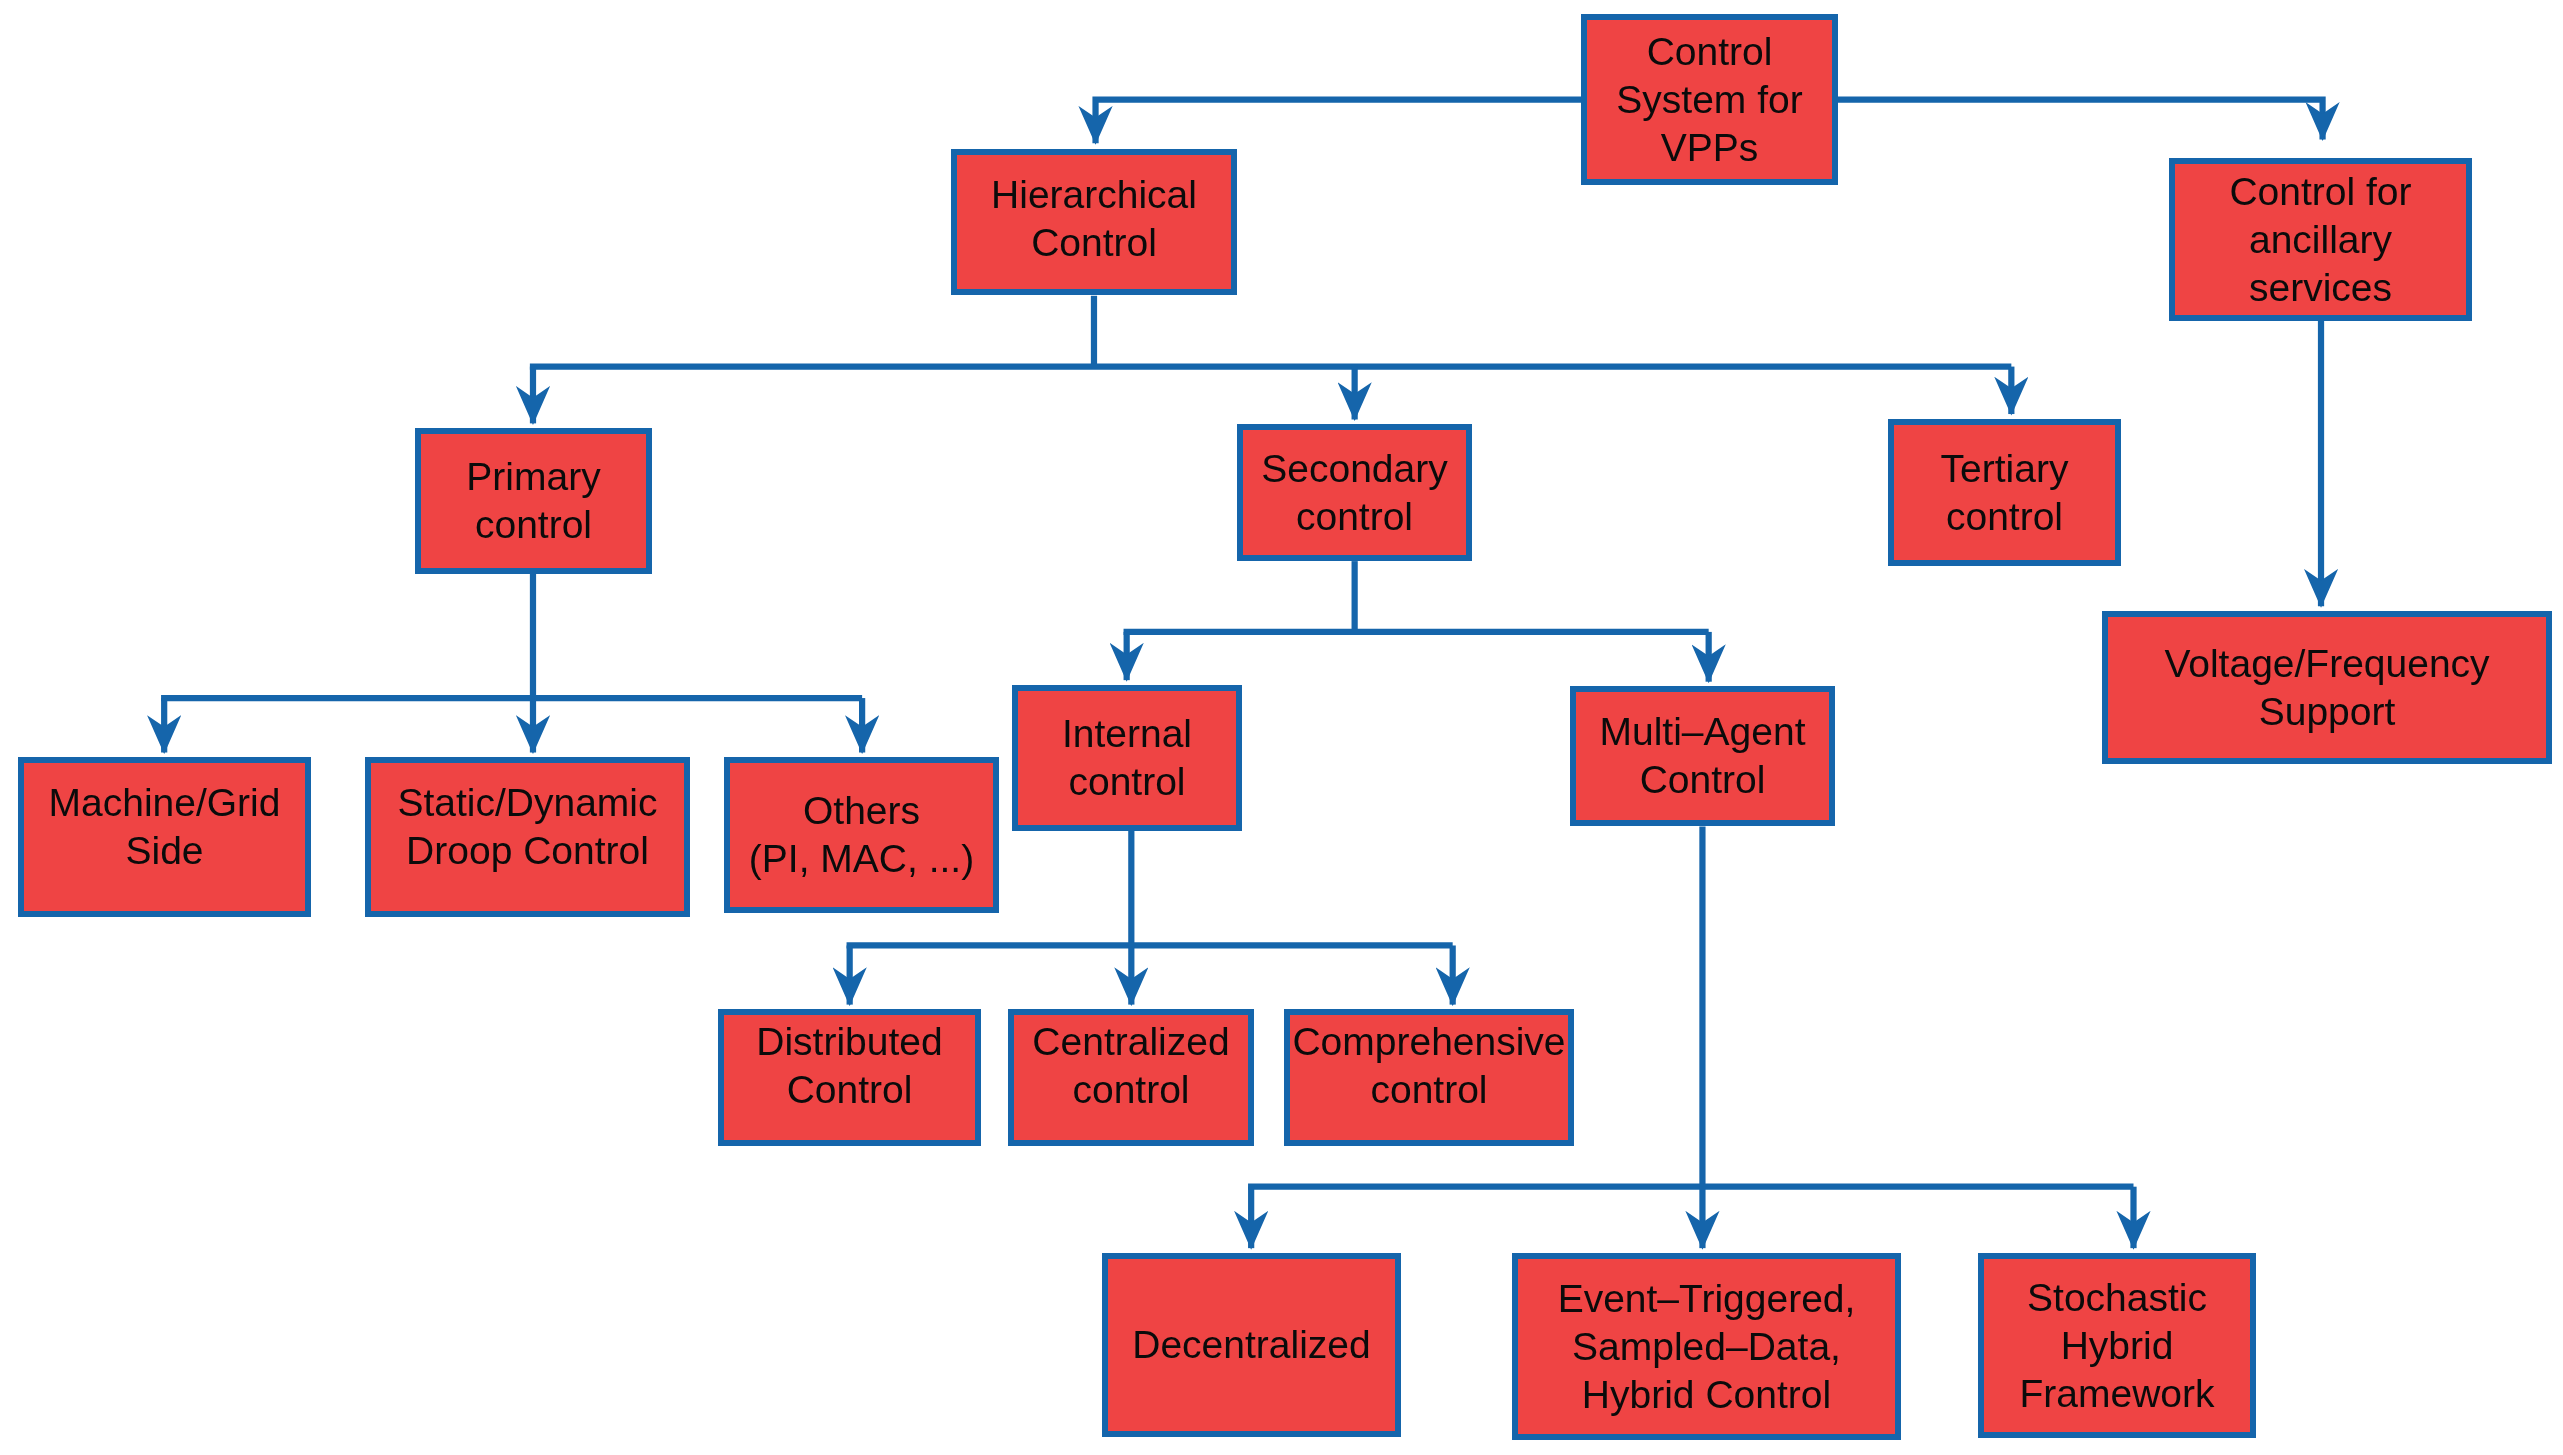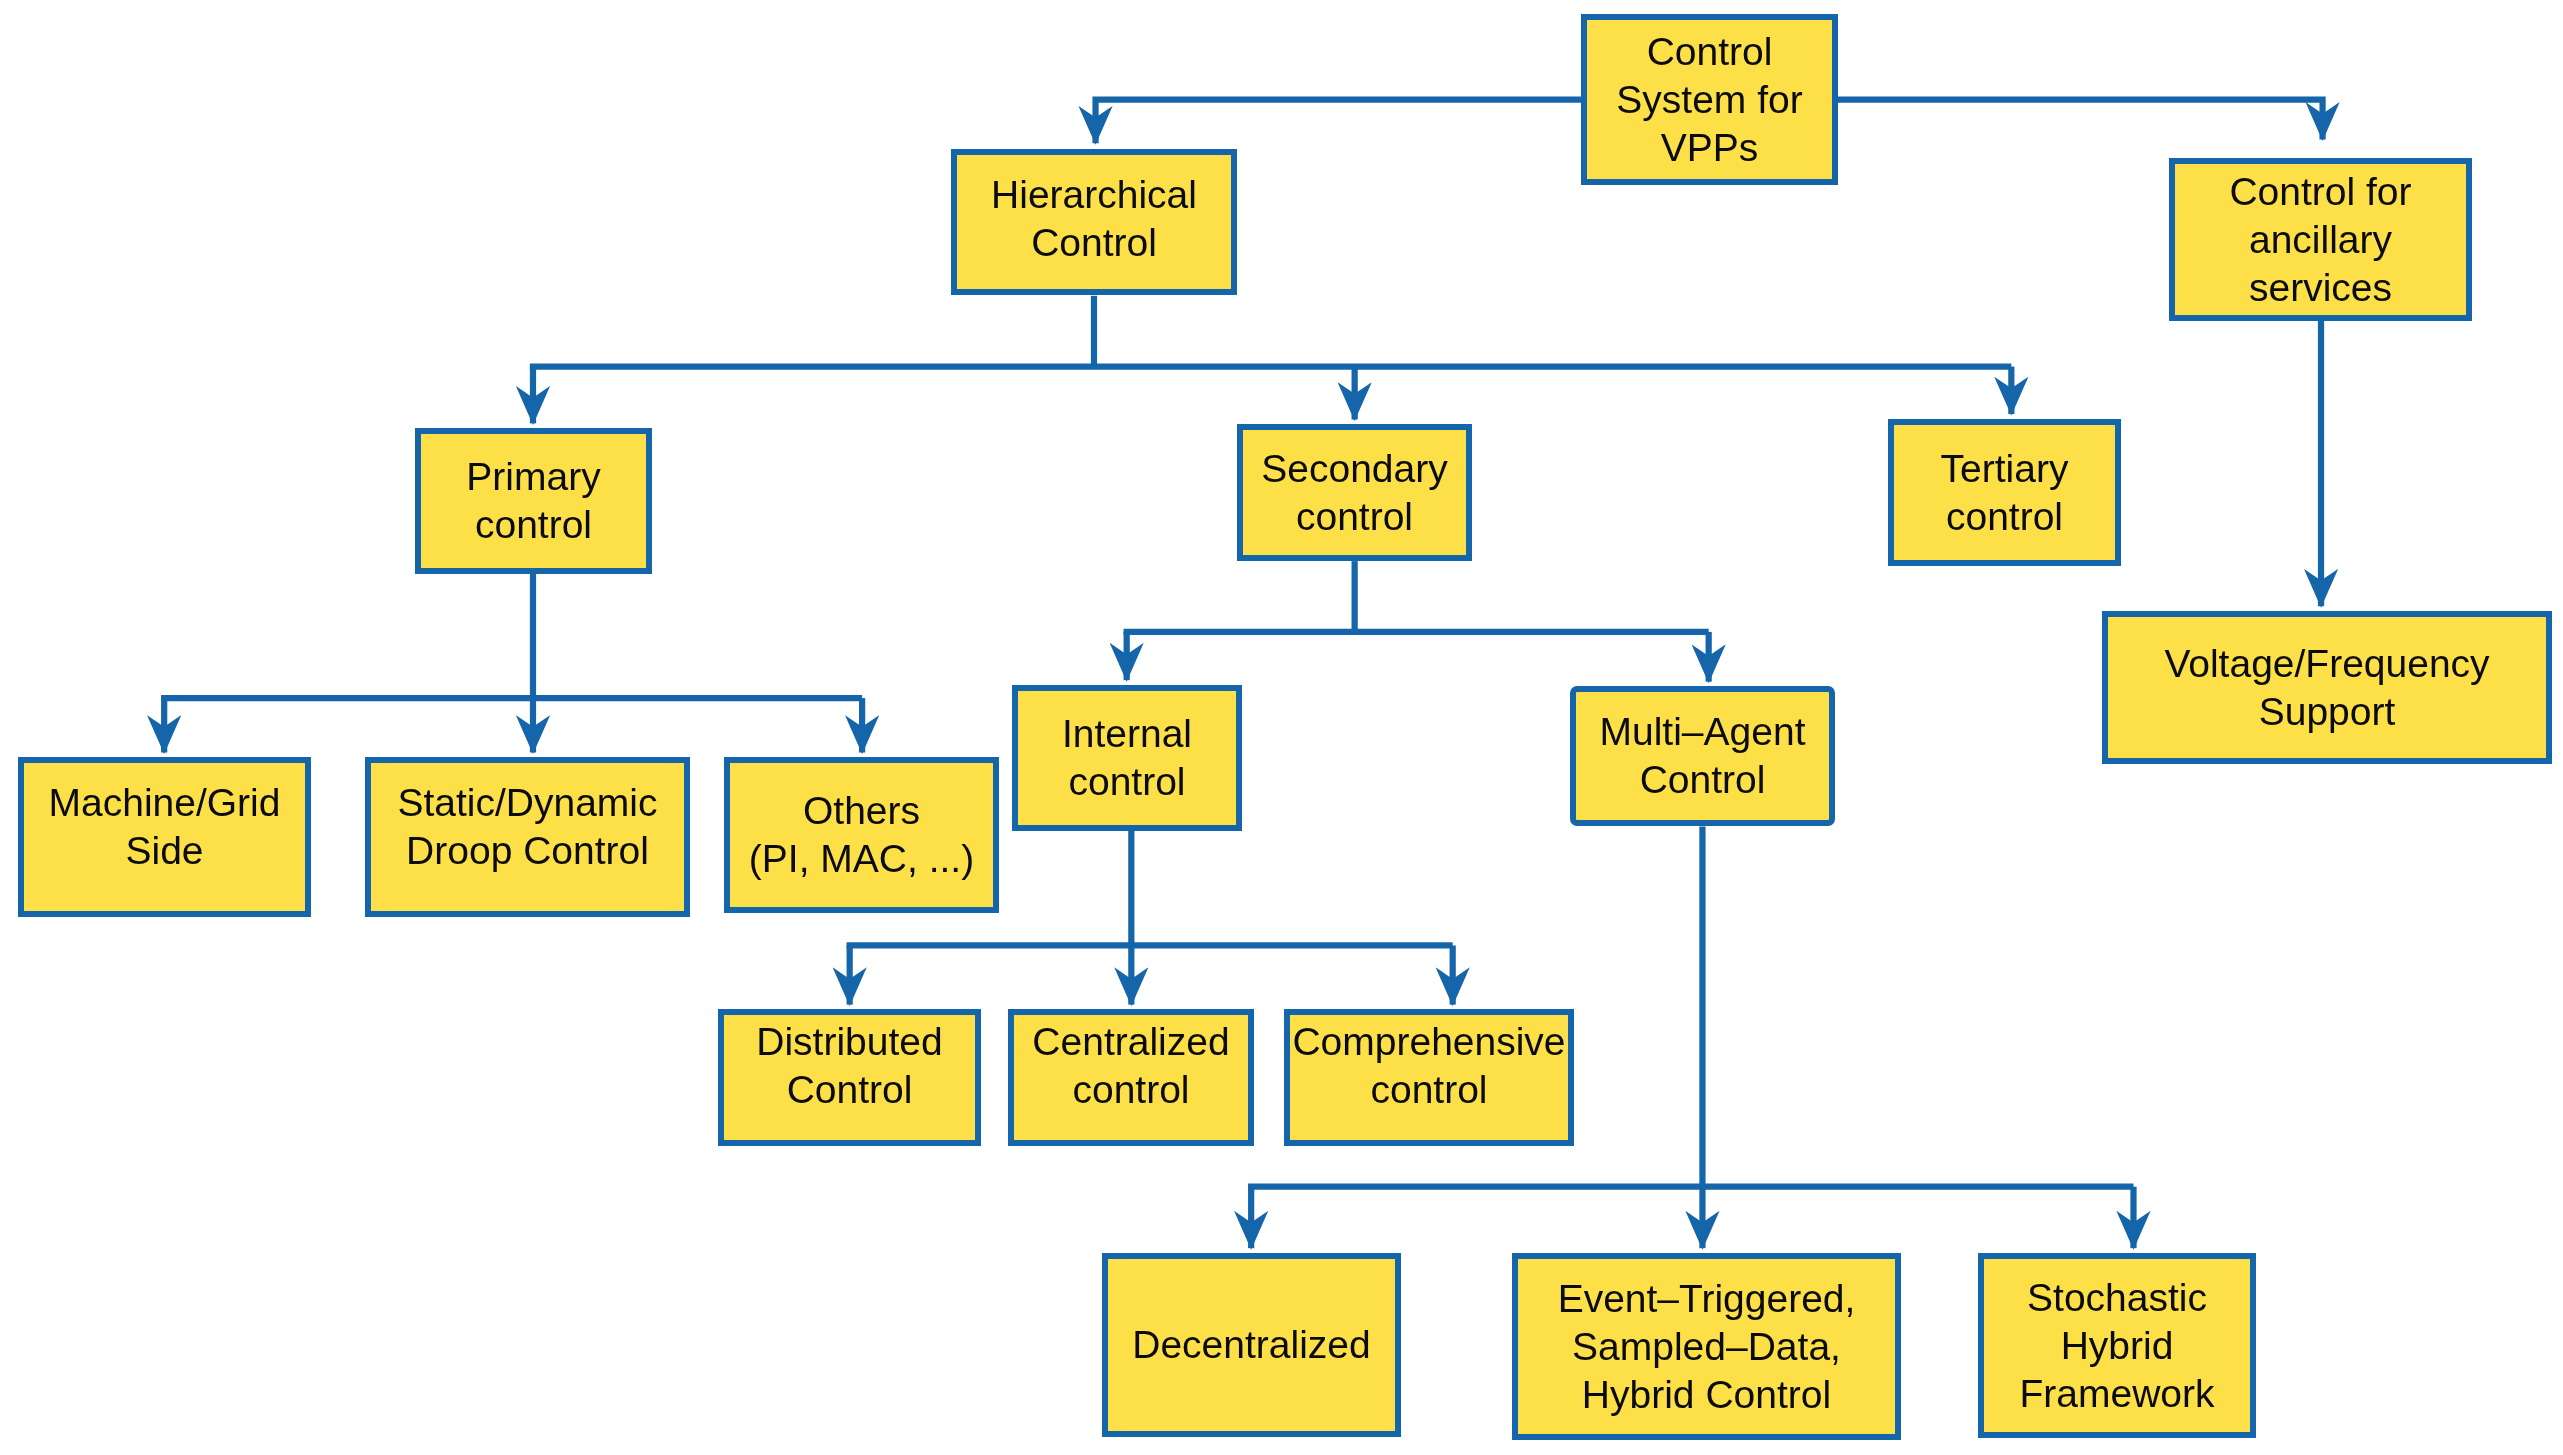--- a/index.html
+++ b/index.html
@@ -20,21 +20,21 @@
     left: 0;
     top: 0;
     width: 2563px;
     height: 1456px;
     pointer-events: none;
   }
   .node {
     position: absolute;
     box-sizing: border-box;
     border: 6.2px solid #1565ab;
-    background: #fde047;
+    background: #ef4444;
     display: flex;
     align-items: center;
     justify-content: center;
     text-align: center;
     color: #0b0b0b;
     font-size: 39px;
     line-height: 48px;
     white-space: pre-line;
     letter-spacing: 0px;
   }
@@ -124,21 +124,21 @@
 
   <div class="node text-top" style="left:365px;  top:757px; width:325px; height:160px;"><span>Static/Dynamic
 Droop Control</span></div>
 
   <div class="node" style="left:724px;  top:757px; width:275px; height:156px;"><span>Others
 (PI, MAC, ...)</span></div>
 
   <div class="node" style="left:1012px; top:685px; width:230px; height:146px;"><span>Internal
 control</span></div>
 
-  <div class="node" style="left:1570px; top:686px; width:265px; height:140px;border-radius:7px;"><span>Multi–Agent
+  <div class="node" style="left:1570px; top:686px; width:265px; height:140px;"><span>Multi–Agent
 Control</span></div>
 
   <div class="node text-high" style="left:718px;  top:1009px; width:263px; height:137px;"><span>Distributed
 Control</span></div>
 
   <div class="node text-high" style="left:1008px; top:1009px; width:246px; height:137px;"><span>Centralized
 control</span></div>
 
   <div class="node text-high" style="left:1284px; top:1009px; width:290px; height:137px;"><span>Comprehensive
 control</span></div>

